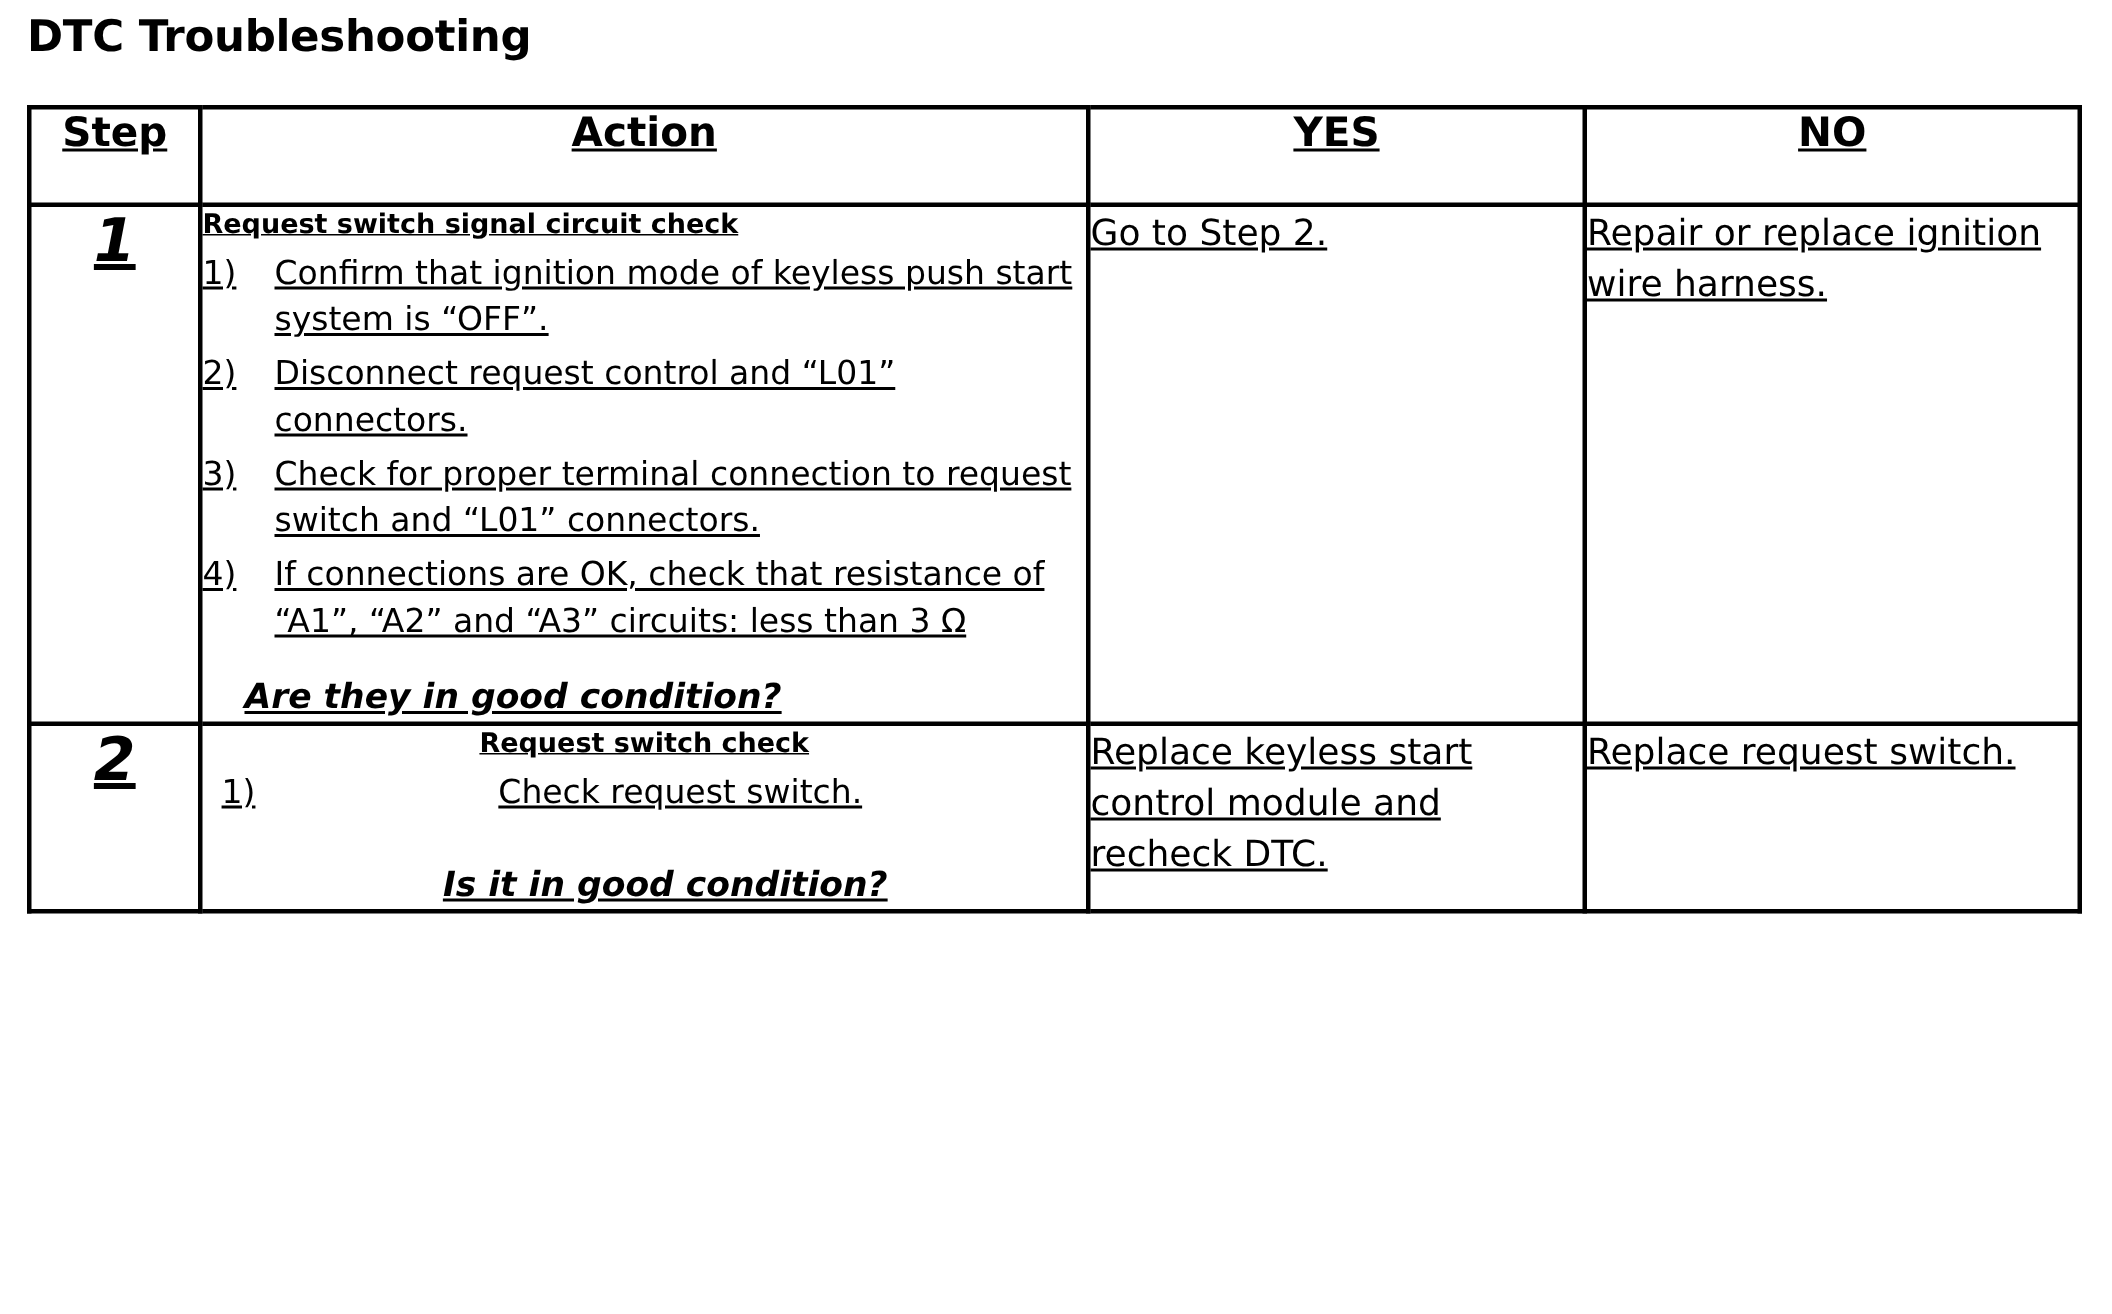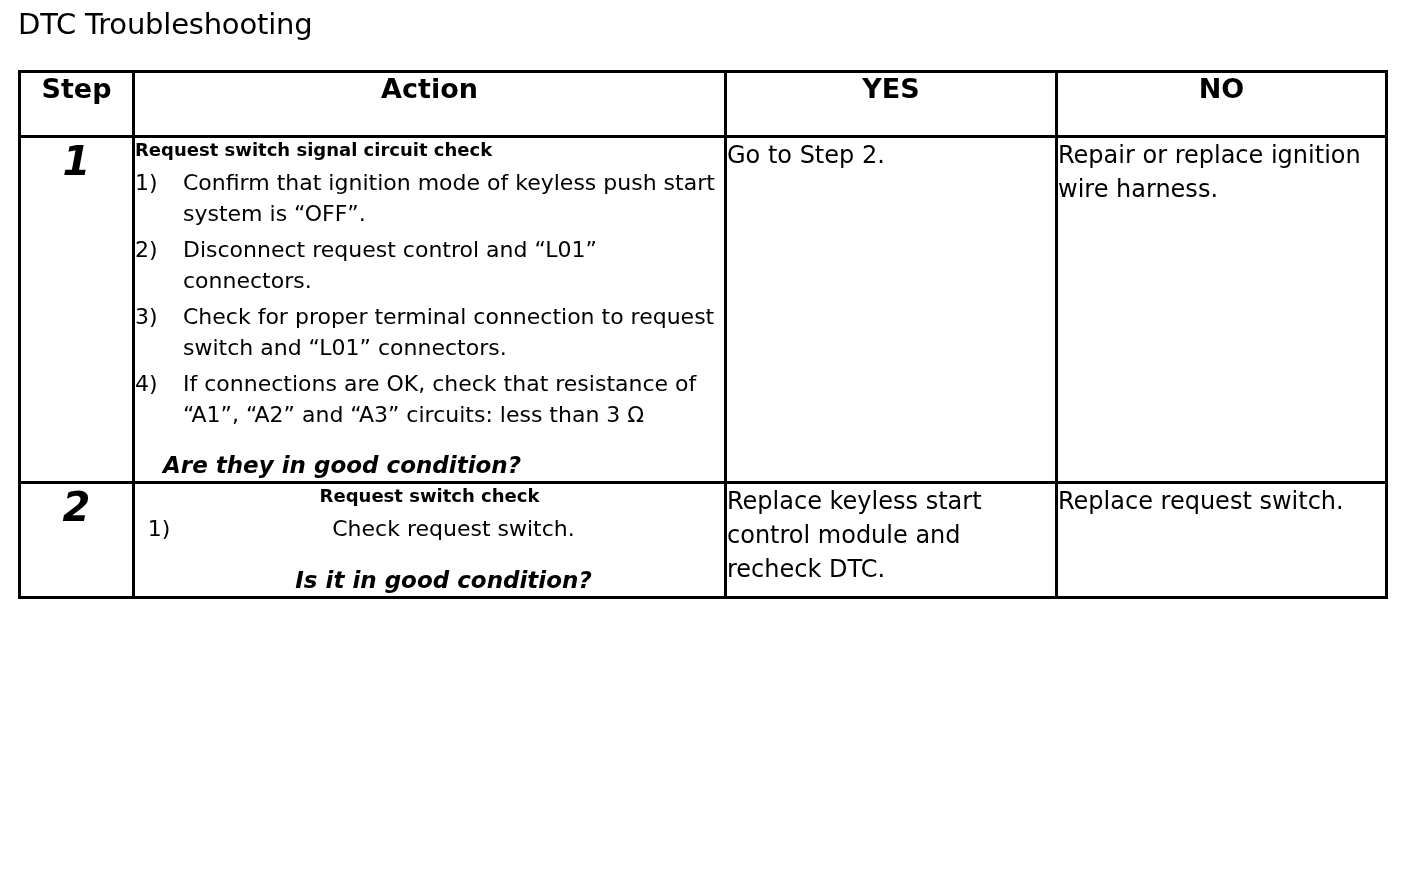--- a/index.html
+++ b/index.html
@@ -14,33 +14,34 @@
     color: #000000;
     overflow: hidden;
     position: relative;
   }
 
   #page-title {
     position: absolute;
     left: 18px;
     top: 8px;
     font-size: 29px;
-    font-weight: normal;
+    font-weight: bold;
     letter-spacing: -0.2px;
     line-height: 1.15;
     white-space: nowrap;
   }
 
   #dtc-table {
     position: absolute;
     left: 18px;
     top: 70px;
     width: 1367px;
     border-collapse: collapse;
     table-layout: fixed;
+    text-decoration: underline;
   }
 
   #dtc-table col.col-step { width: 114px; }
   #dtc-table col.col-action { width: 592px; }
   #dtc-table col.col-yes { width: 331px; }
   #dtc-table col.col-no { width: 330px; }
 
   #dtc-table td, #dtc-table th {
     border: 3px solid #000000;
     padding: 0;
@@ -114,21 +115,21 @@
   .action-question {
     font-size: 23px;
     font-weight: bold;
     font-style: italic;
     margin-top: 20px;
     line-height: 1.3;
     padding-left: 28px;
   }
 
   .compact-question {
-    margin-top: 22px;
+    margin-top: 32px;
   }
 
   tr.step-row-2 td.cell-action { padding-bottom: 24px; text-align: center; }
   tr.step-row-2 td.cell-step { padding-top: 12px; }
 </style>
 </head>
 <body>
 
 <div id="page-title">DTC Troubleshooting</div>
 

